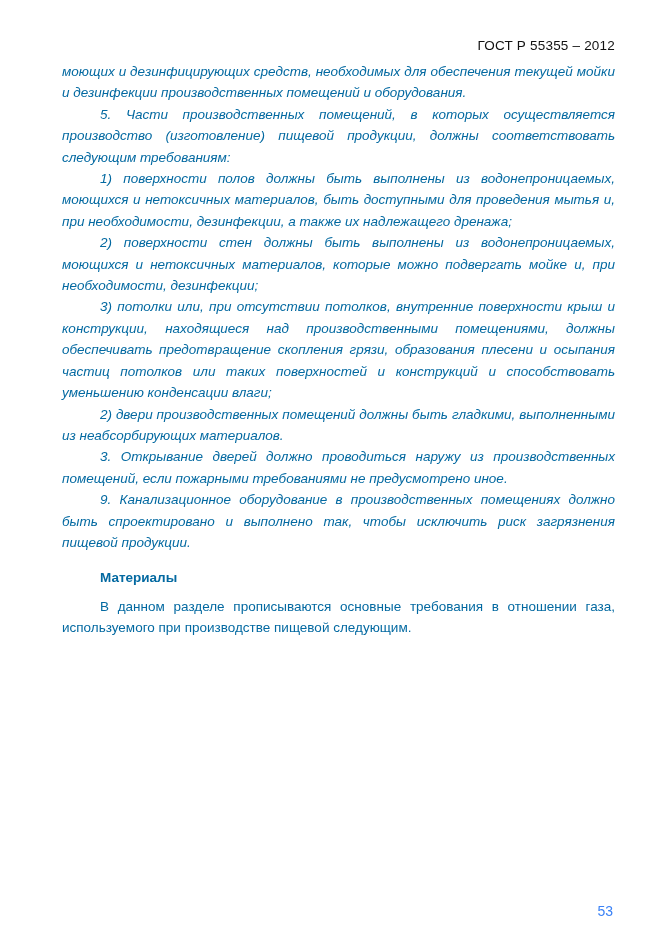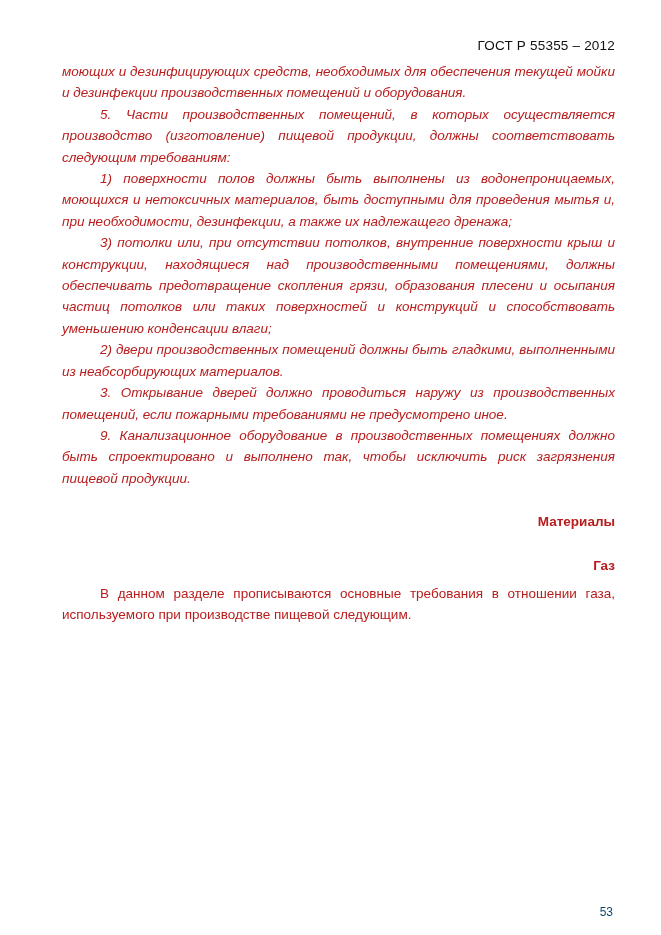--- a/index.html
+++ b/index.html
@@ -27,84 +27,84 @@
     letter-spacing: 0.2px;
   }
   .content {
     position: absolute;
     top: 61px;
     left: 62px;
     right: 46px;
     text-align: justify;
     font-size: 13.5px;
     line-height: 21.4px;
-    color: #b91c1c;
+    color: #0369a1;
   }
   .content p {
     margin: 0;
     padding: 0;
   }
   .it {
     font-style: italic;
   }
   .ind {
     text-indent: 38px;
   }
   .section-heading {
-    margin: 22px 0 0 0;
+    margin: 14px 0 0 0;
     padding: 0;
     font-size: 13.5px;
     line-height: 21.4px;
     font-weight: bold;
     font-style: normal;
     text-indent: 38px;
-    text-align: right;
+    text-align: left;
   }
   .section-body {
     margin-top: 7px !important;
     font-style: normal;
   }
   .page-number {
     position: absolute;
     bottom: 16px;
     right: 48px;
-    font-size: 12px;
-    color: #0c4a6e;
+    font-size: 14px;
+    color: #3b82f6;
   }
 </style>
 </head>
 <body>
 
 <div class="page">
 
   <div class="doc-header">ГОСТ Р 55355 – 2012</div>
 
   <div class="content">
 
     <p class="it">моющих и дезинфицирующих средств, необходимых для обеспечения текущей мойки и дезинфекции производственных помещений и оборудования.</p>
 
     <p class="it ind">5. Части производственных помещений, в которых осуществляется производство (изготовление) пищевой продукции, должны соответствовать следующим требованиям:</p>
 
     <p class="it ind">1) поверхности полов должны быть выполнены из водонепроницаемых, моющихся и нетоксичных материалов, быть доступными для проведения мытья и, при необходимости, дезинфекции, а также их надлежащего дренажа;</p>
 
+    <p class="it ind">2) поверхности стен должны быть выполнены из водонепроницаемых, моющихся и нетоксичных материалов, которые можно подвергать мойке и, при необходимости, дезинфекции;</p>
 
     <p class="it ind">3) потолки или, при отсутствии потолков, внутренние поверхности крыш и конструкции, находящиеся над производственными помещениями, должны обеспечивать предотвращение скопления грязи, образования плесени и осыпания частиц потолков или таких поверхностей и конструкций и способствовать уменьшению конденсации влаги;</p>
 
 
     <p class="it ind">2) двери производственных помещений должны быть гладкими, выполненными из неабсорбирующих материалов.</p>
 
     <p class="it ind">3. Открывание дверей должно проводиться наружу из производственных помещений, если пожарными требованиями не предусмотрено иное.</p>
 
     <p class="it ind">9. Канализационное оборудование в производственных помещениях должно быть спроектировано и выполнено так, чтобы исключить риск загрязнения пищевой продукции.</p>
 
 
     <h3 class="section-heading">Материалы</h3>
 
 
-    <h3 class="section-heading">Газ</h3>
 
     <p class="ind section-body">В данном разделе прописываются основные требования в отношении газа, используемого при производстве пищевой следующим.</p>
 
   </div>
 
   <div class="page-number">53</div>
 
 </div>
 
 </body></html>

